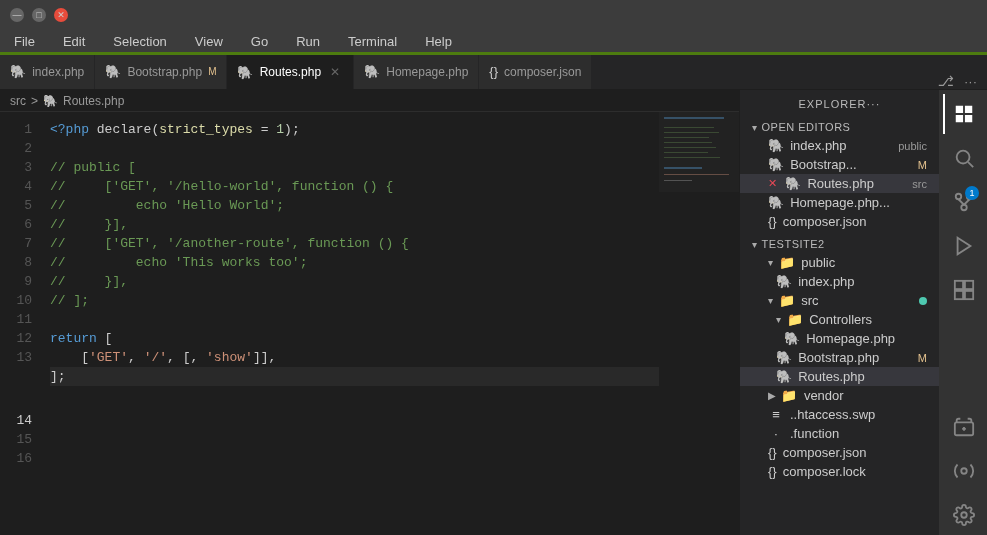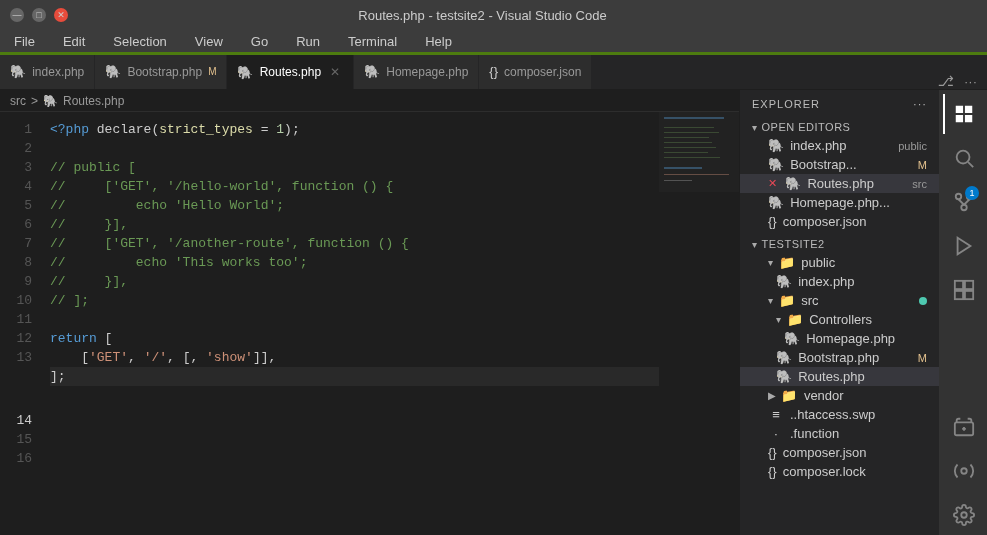--- a/index.html
+++ b/index.html
@@ -197,21 +197,21 @@
       border-left: 1px solid #1e1e1e;
     }
     .sidebar-header {
       padding: 8px 12px;
       font-size: 11px;
       color: #bbb;
       text-transform: uppercase;
       letter-spacing: 1px;
       display: flex;
       align-items: center;
-      justify-content: space-between;
+      justify-content: center;
     }
     .sidebar-section {
       margin-bottom: 4px;
     }
     .sidebar-section-header {
       padding: 3px 12px;
       font-size: 11px;
       color: #bbb;
       text-transform: uppercase;
       letter-spacing: 0.5px;
@@ -290,21 +290,20 @@
   </style>
 </head>
 <body>
 
 <div class="title-bar">
   <div style="display:flex;gap:8px;align-items:center;">
     <div class="title-btn minimize">—</div>
     <div class="title-btn maximize">□</div>
     <div class="title-btn close">✕</div>
   </div>
-  <div class="title-bar-title">Routes.php - testsite2 - Visual Studio Code</div>
   <div style="width:80px;"></div>
 </div>
 
 <div class="menu-bar">
   <span class="menu-item">File</span>
   <span class="menu-item">Edit</span>
   <span class="menu-item">Selection</span>
   <span class="menu-item">View</span>
   <span class="menu-item">Go</span>
   <span class="menu-item">Run</span>

